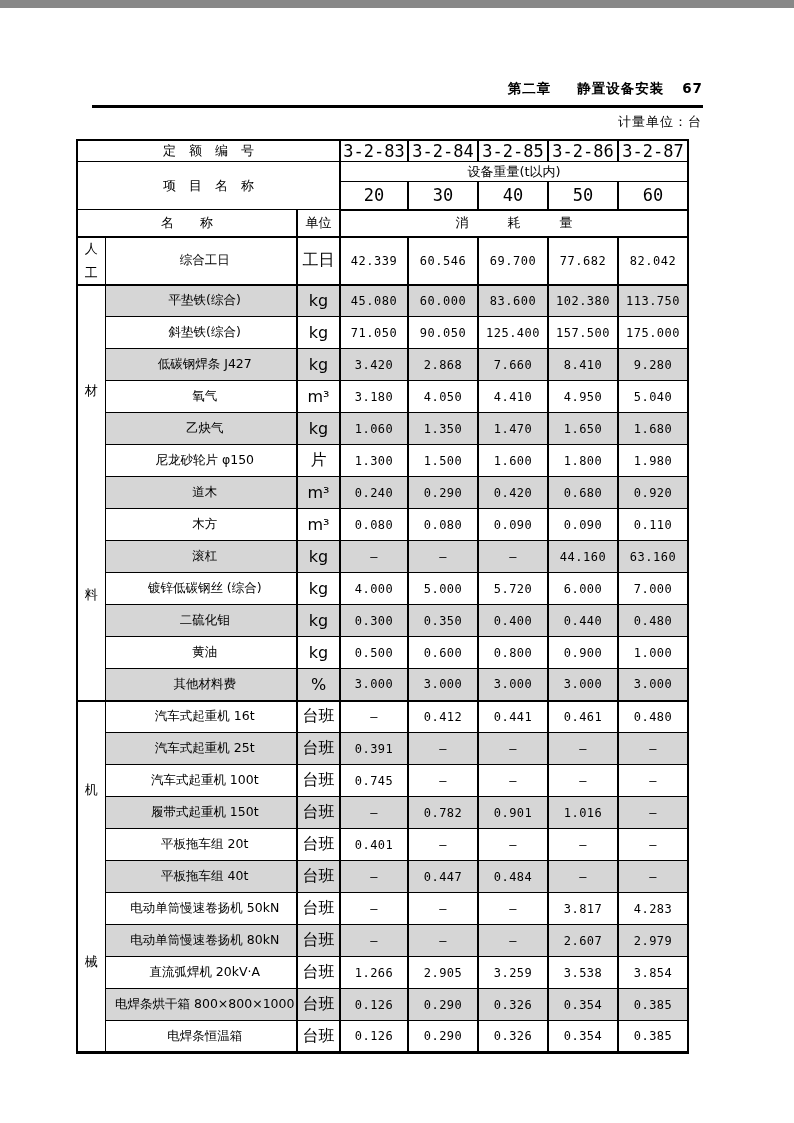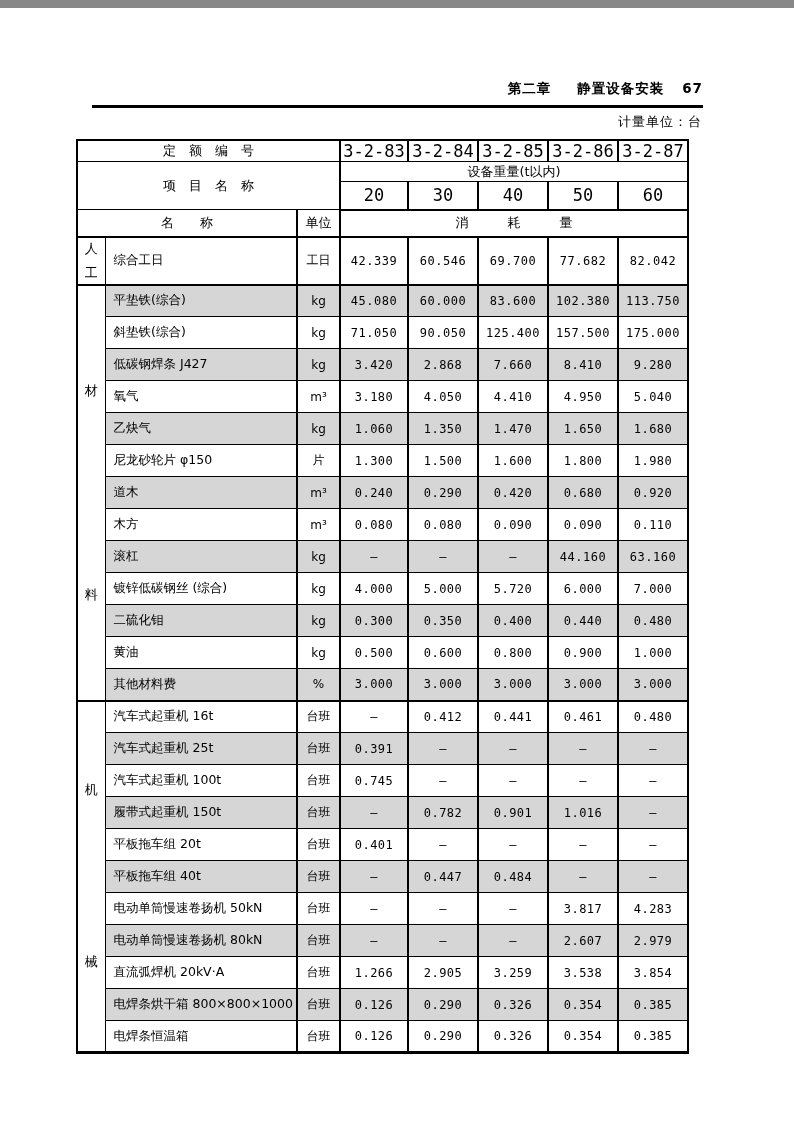--- a/index.html
+++ b/index.html
@@ -46,22 +46,22 @@
   tr.hr3 td { height:28px; border-bottom-width:2px; }
   tr.hr4 td { height:27px; border-bottom-width:2px; }
   tr.hr3 td, td.code { font-family:"DejaVu Sans Mono", monospace; font-size:17px; }
   tbody tr td { height:32px; }
   tbody tr.tall td { height:48px; }
   tr.section-start td { border-top-width:2px; }
   tr.shaded td { background:#d6d6d6; }
   td.cat-cell { background:#fff !important; padding:0; }
   .cat-stack { display:flex; flex-direction:column; justify-content:space-around; align-items:center; }
   .cat-stack.compact { justify-content:center; gap:6px; }
-  td.name-cell { text-align:left; padding-left:8px; font-size:12.5px; }
-  td.unit-cell { font-size:12px; }
+  td.name-cell { text-align:center; padding-left:8px; font-size:12.5px; }
+  td.unit-cell { font-size:16px; }
   td.val-cell { font-family:"DejaVu Sans Mono", monospace; font-size:12px; letter-spacing:0.5px; }
 </style>
 </head>
 <body>
 
 <div class="page">
 
   <div class="chapter-header">
     <span>第二章</span><span class="gap-wide"></span><span>静置设备安装</span><span class="gap"></span><span>67</span>
   </div>

